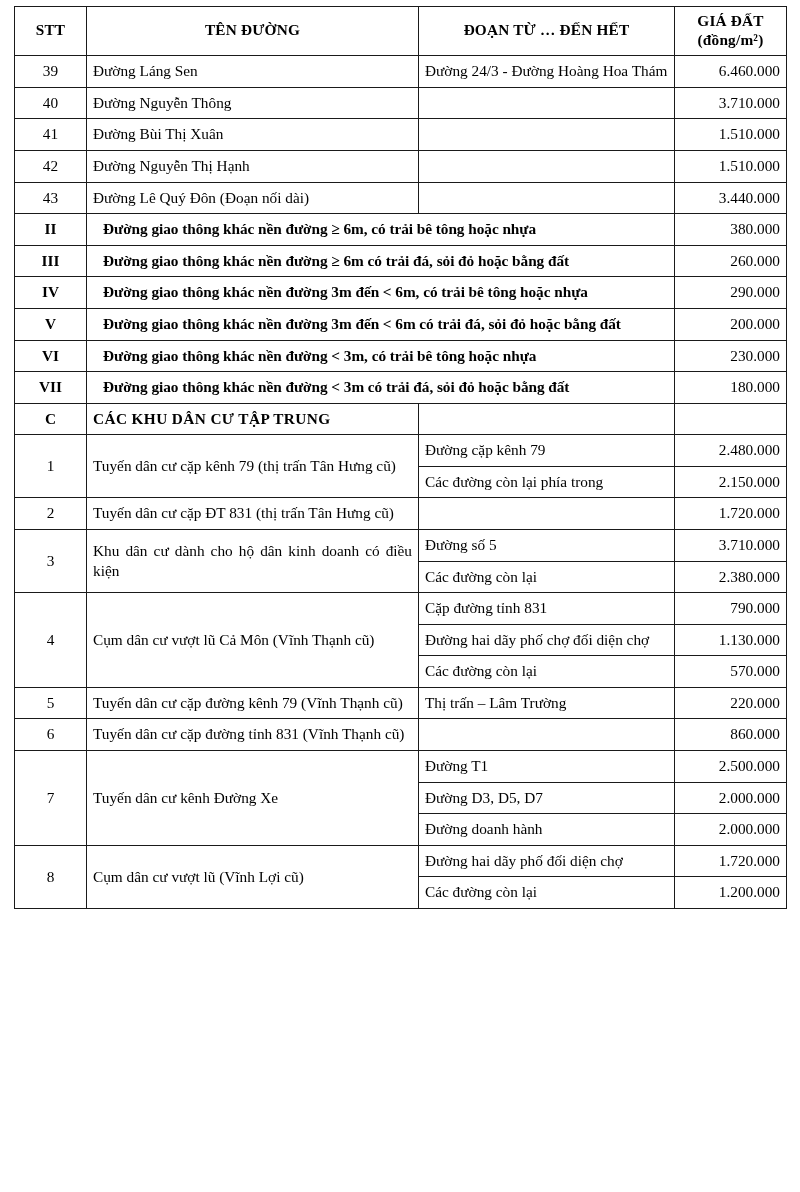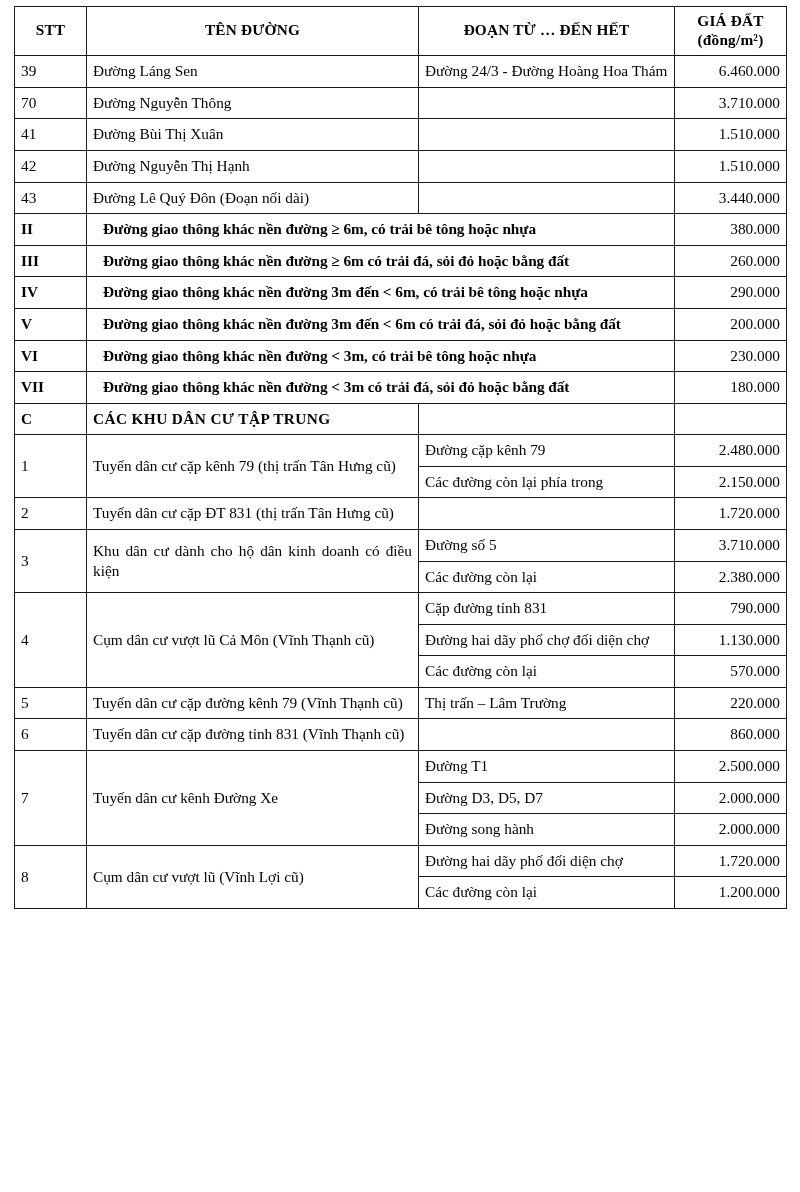--- a/index.html
+++ b/index.html
@@ -47,21 +47,21 @@
     text-align: center;
     font-weight: bold;
     padding-top: 9px;
     padding-bottom: 10px;
     line-height: 1.22;
     letter-spacing: 0.2px;
   }
   thead th .sub { display: block; }
 
   td.stt {
-    text-align: left;
+    text-align: center;
     vertical-align: middle;
     padding-left: 2px;
     padding-right: 2px;
   }
   td.stt.roman { font-weight: bold; }
   td.stt.alpha { font-weight: bold; }
 
   td.name {
     text-align: justify;
     text-align-last: left;
@@ -123,21 +123,21 @@
       </tr>
     </thead>
     <tbody id="tbody">
         <tr>
           <td class="stt">39</td>
           <td class="name">Đường Láng Sen</td>
           <td class="seg">Đường 24/3 - Đường Hoàng Hoa Thám</td>
           <td class="price">6.460.000</td>
         </tr>
         <tr>
-          <td class="stt">70</td>
+          <td class="stt">40</td>
           <td class="name">Đường Nguyễn Thông</td>
           <td class="seg"></td>
           <td class="price">3.710.000</td>
         </tr>
         <tr>
           <td class="stt">41</td>
           <td class="name">Đường Bùi Thị Xuân</td>
           <td class="seg"></td>
           <td class="price">1.510.000</td>
         </tr>
@@ -245,21 +245,21 @@
           <td class="stt" rowspan="3">7</td>
           <td class="name" rowspan="3">Tuyến dân cư kênh Đường Xe</td>
           <td class="seg">Đường T1</td>
           <td class="price">2.500.000</td>
         </tr>
         <tr>
           <td class="seg">Đường D3, D5, D7</td>
           <td class="price">2.000.000</td>
         </tr>
         <tr>
-          <td class="seg">Đường song hành</td>
+          <td class="seg">Đường doanh hành</td>
           <td class="price">2.000.000</td>
         </tr>
         <tr>
           <td class="stt" rowspan="2">8</td>
           <td class="name" rowspan="2">Cụm dân cư vượt lũ (Vĩnh Lợi cũ)</td>
           <td class="seg">Đường hai dãy phố đối diện chợ</td>
           <td class="price">1.720.000</td>
         </tr>
         <tr>
           <td class="seg">Các đường còn lại</td>

